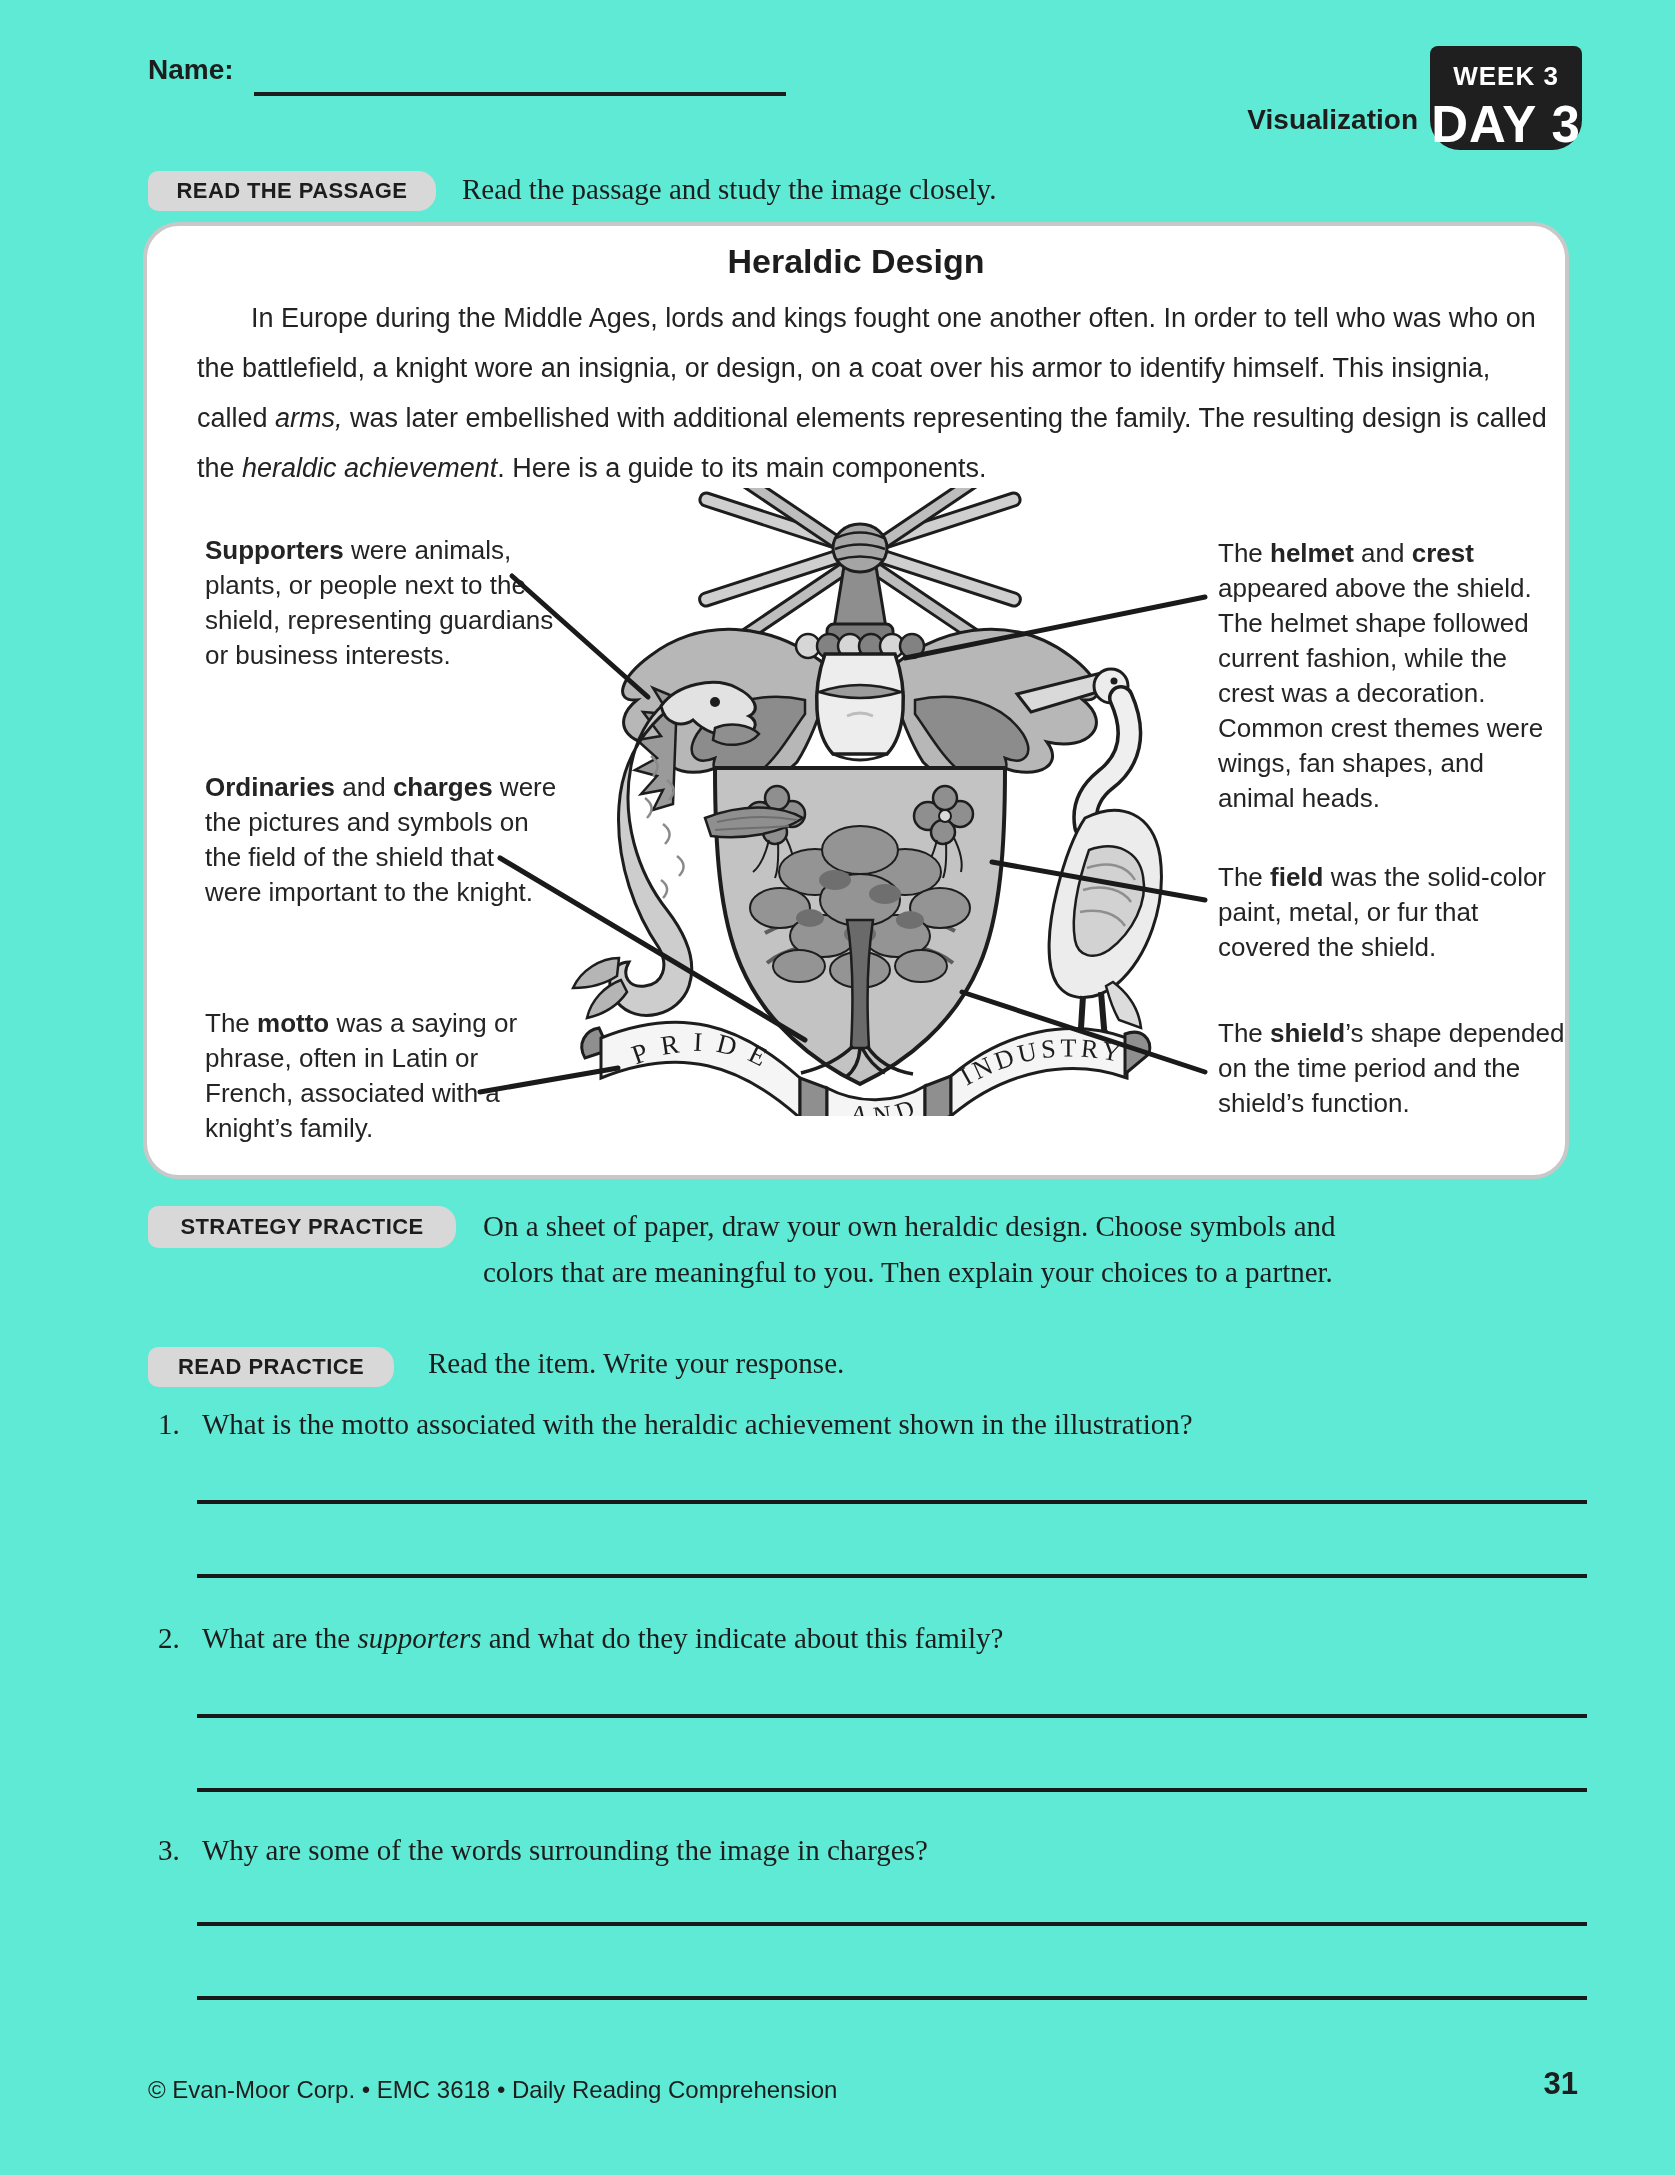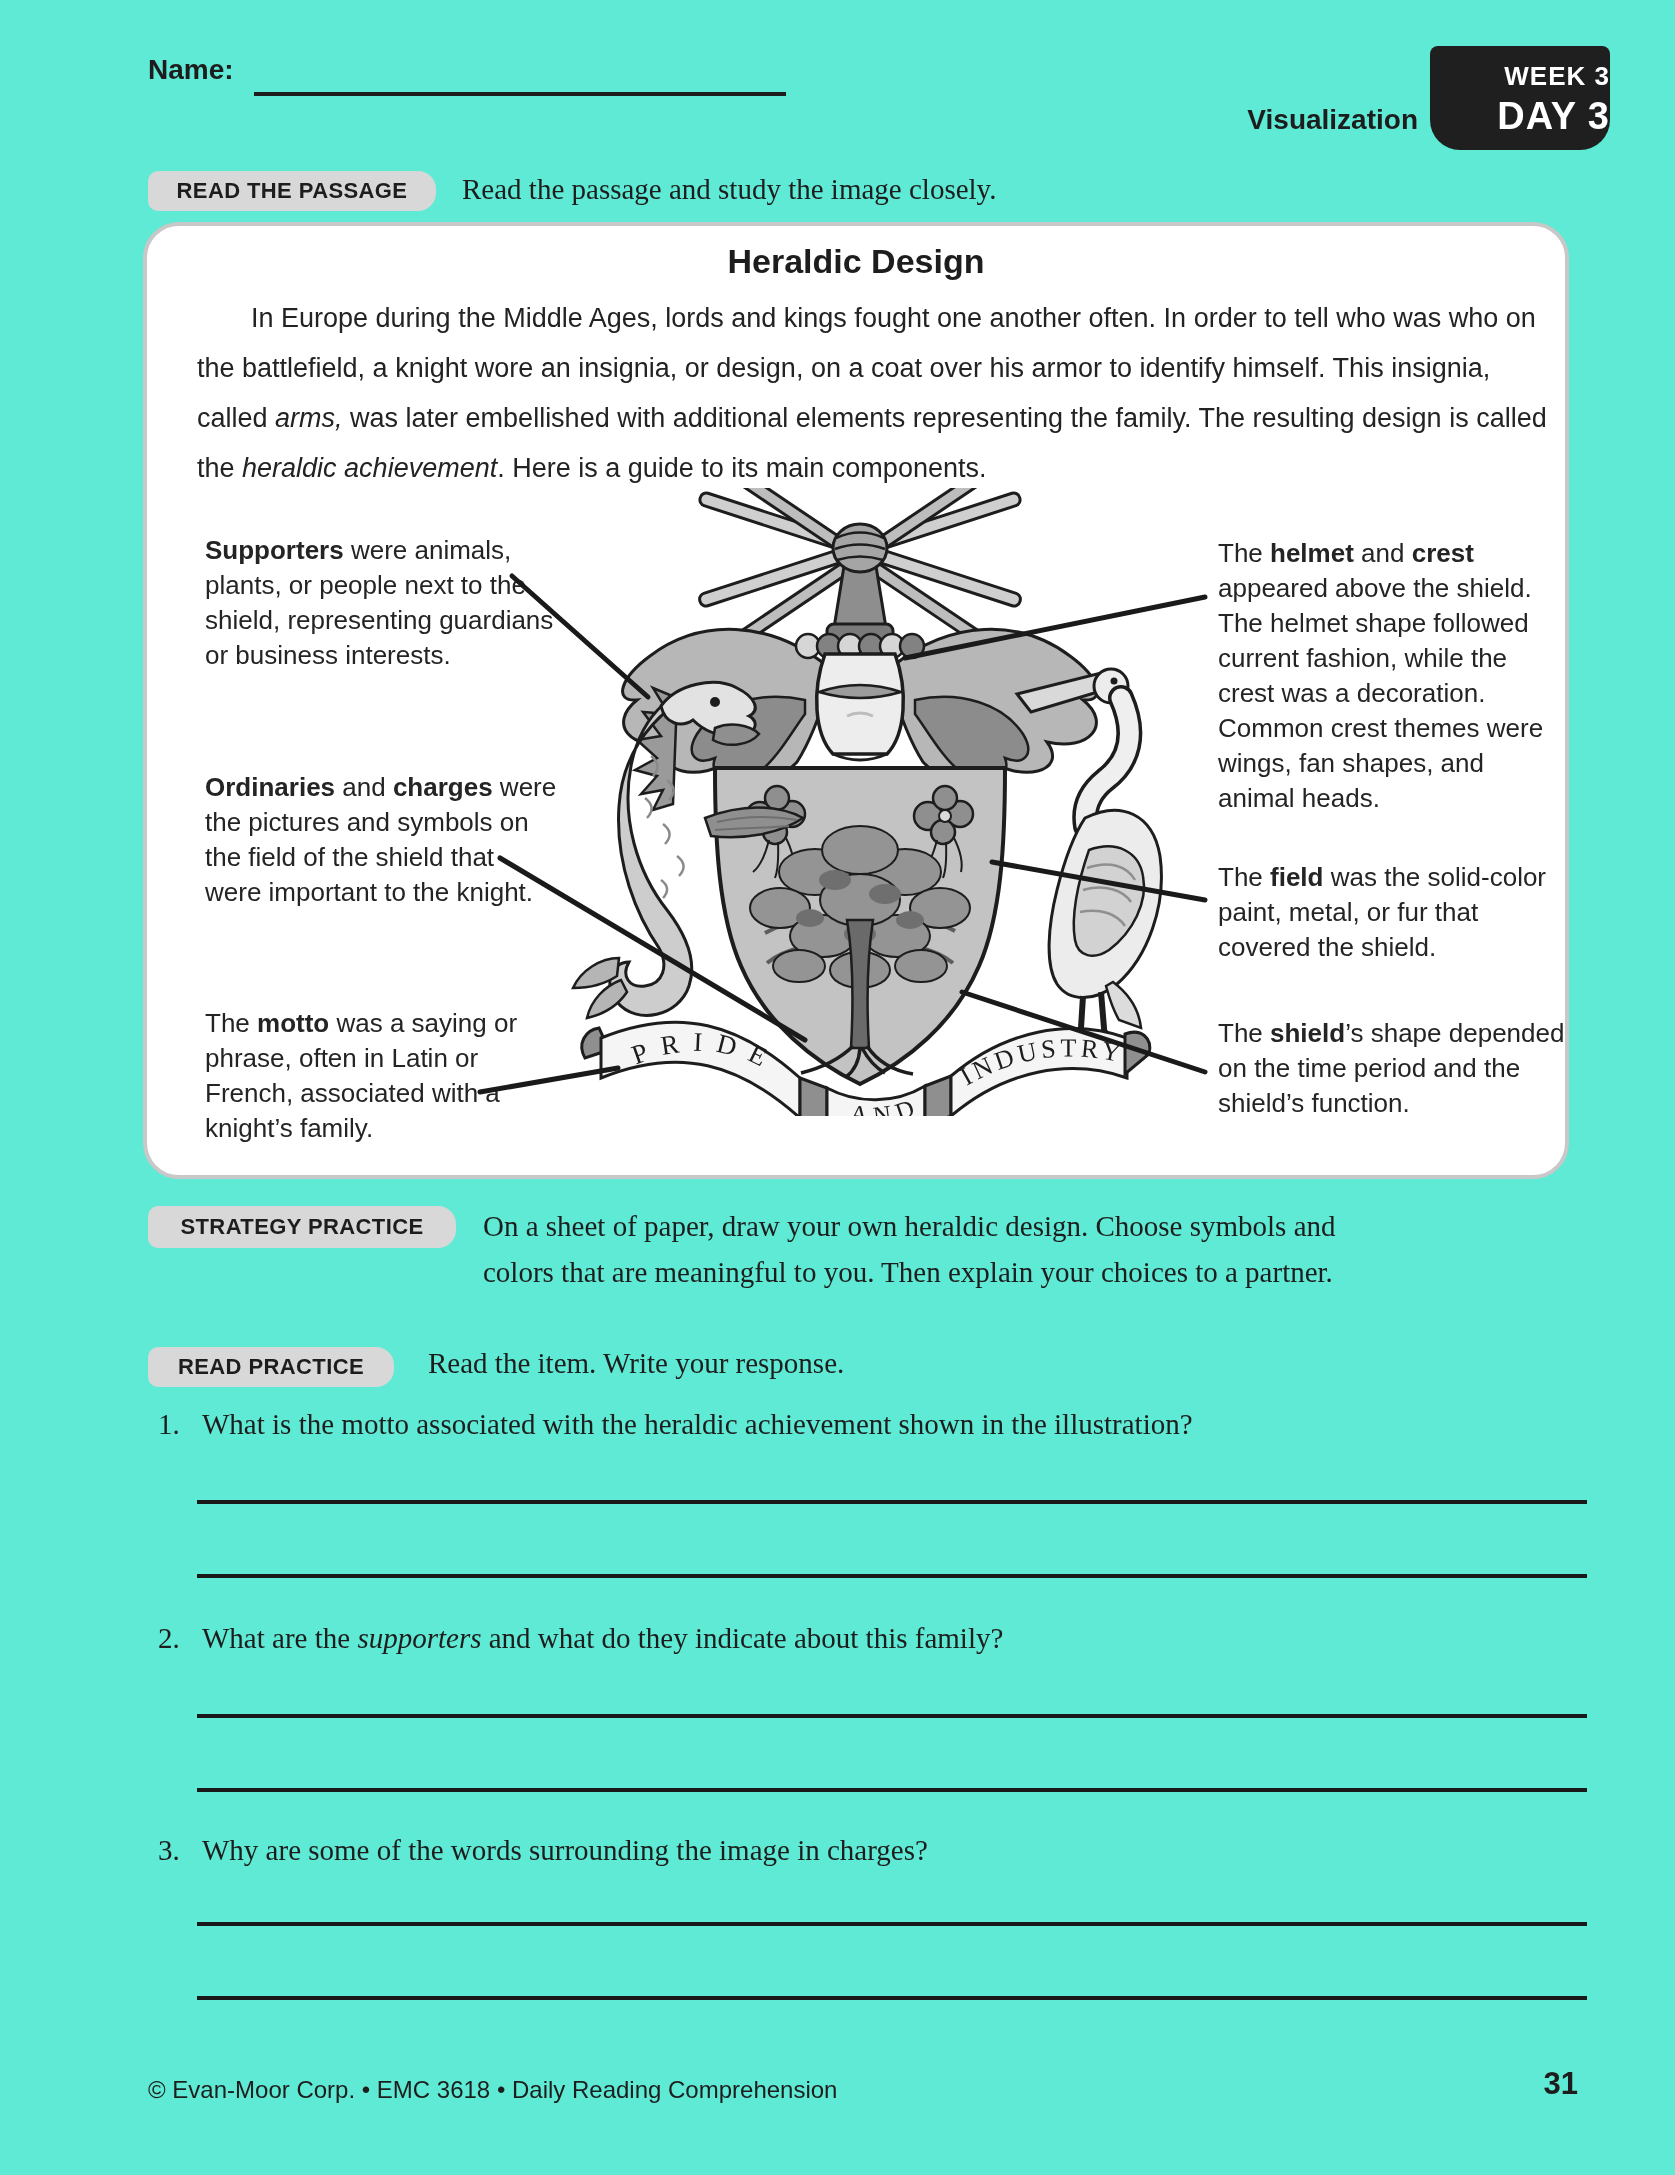--- a/index.html
+++ b/index.html
@@ -5,24 +5,24 @@
   html,body{margin:0;padding:0;background:#ffffff;}
   .page{position:relative;width:1675px;height:2175px;background:#5eead4;overflow:hidden;
         font-family:"Liberation Sans",sans-serif;color:#1d1d1d;}
   .abs{position:absolute;}
   .serif{font-family:"Liberation Serif",serif;}
 
   
   .name-label{left:148px;top:54px;font-size:28px;font-weight:bold;}
   .name-line{left:254px;top:92px;width:532px;height:4px;background:#1d1d1d;}
   .viz-label{left:1140px;top:104px;width:278px;text-align:right;font-size:28px;font-weight:bold;}
-  .week-badge{left:1430px;top:46px;width:180px;height:104px;background:#1f1f1f;
-              border-radius:8px 8px 30px 30px;color:#fff;text-align:right;}
+  .week-badge{left:1430px;top:46px;width:152px;height:104px;background:#1f1f1f;
+              border-radius:8px 8px 30px 30px;color:#fff;text-align:center;}
   .week-line{font-size:26px;font-weight:bold;margin-top:15px;letter-spacing:1px;}
-  .day-line{font-size:38px;font-weight:bold;margin-top:3px;letter-spacing:1px;}
+  .day-line{font-size:51px;font-weight:bold;margin-top:3px;letter-spacing:1px;}
 
   
   .pill{background:#d8d8d8;color:#1d1d1d;font-weight:bold;font-size:22px;letter-spacing:.4px;
         border-radius:10px 18px 18px 10px;display:flex;align-items:center;justify-content:center;}
   #read-badge{left:148px;top:171px;width:288px;height:40px;text-align:right;}
   .read-instruction{left:462px;top:173px;font-size:29px;}
 
   
   .passage-box{left:143px;top:222px;width:1418px;height:949px;border:4px solid #c8c8c8;
                border-radius:36px;background:#fff;}

